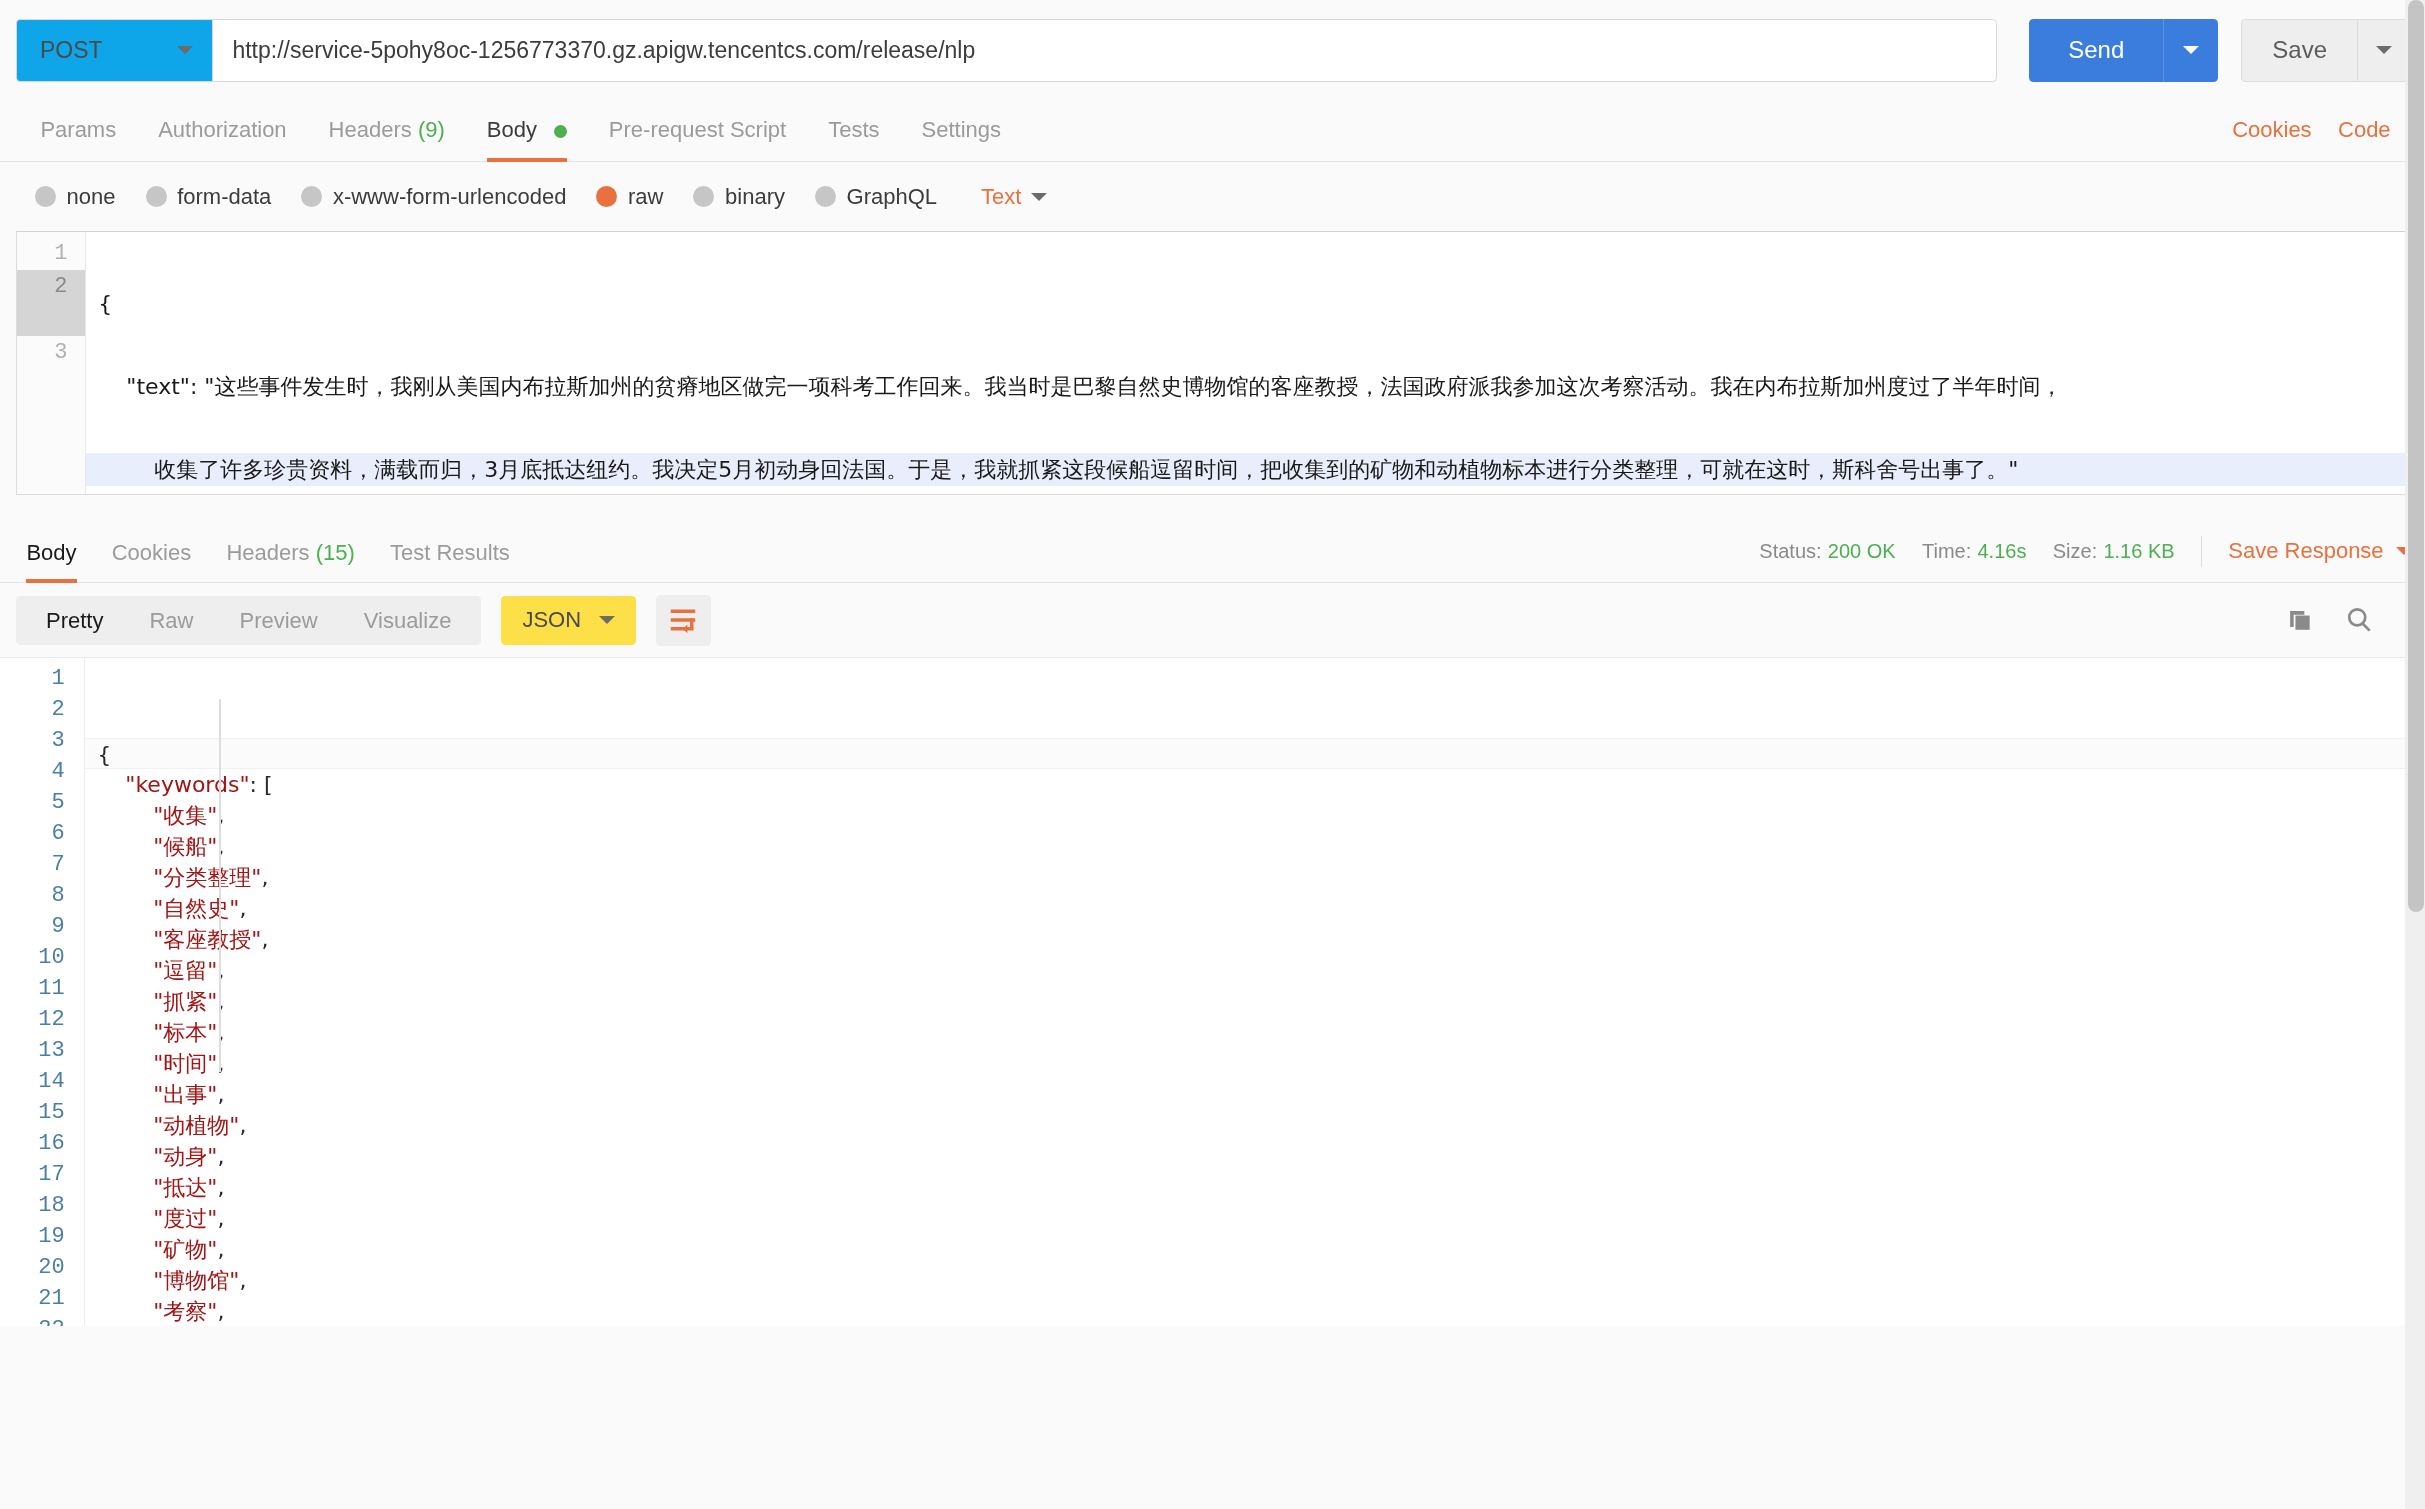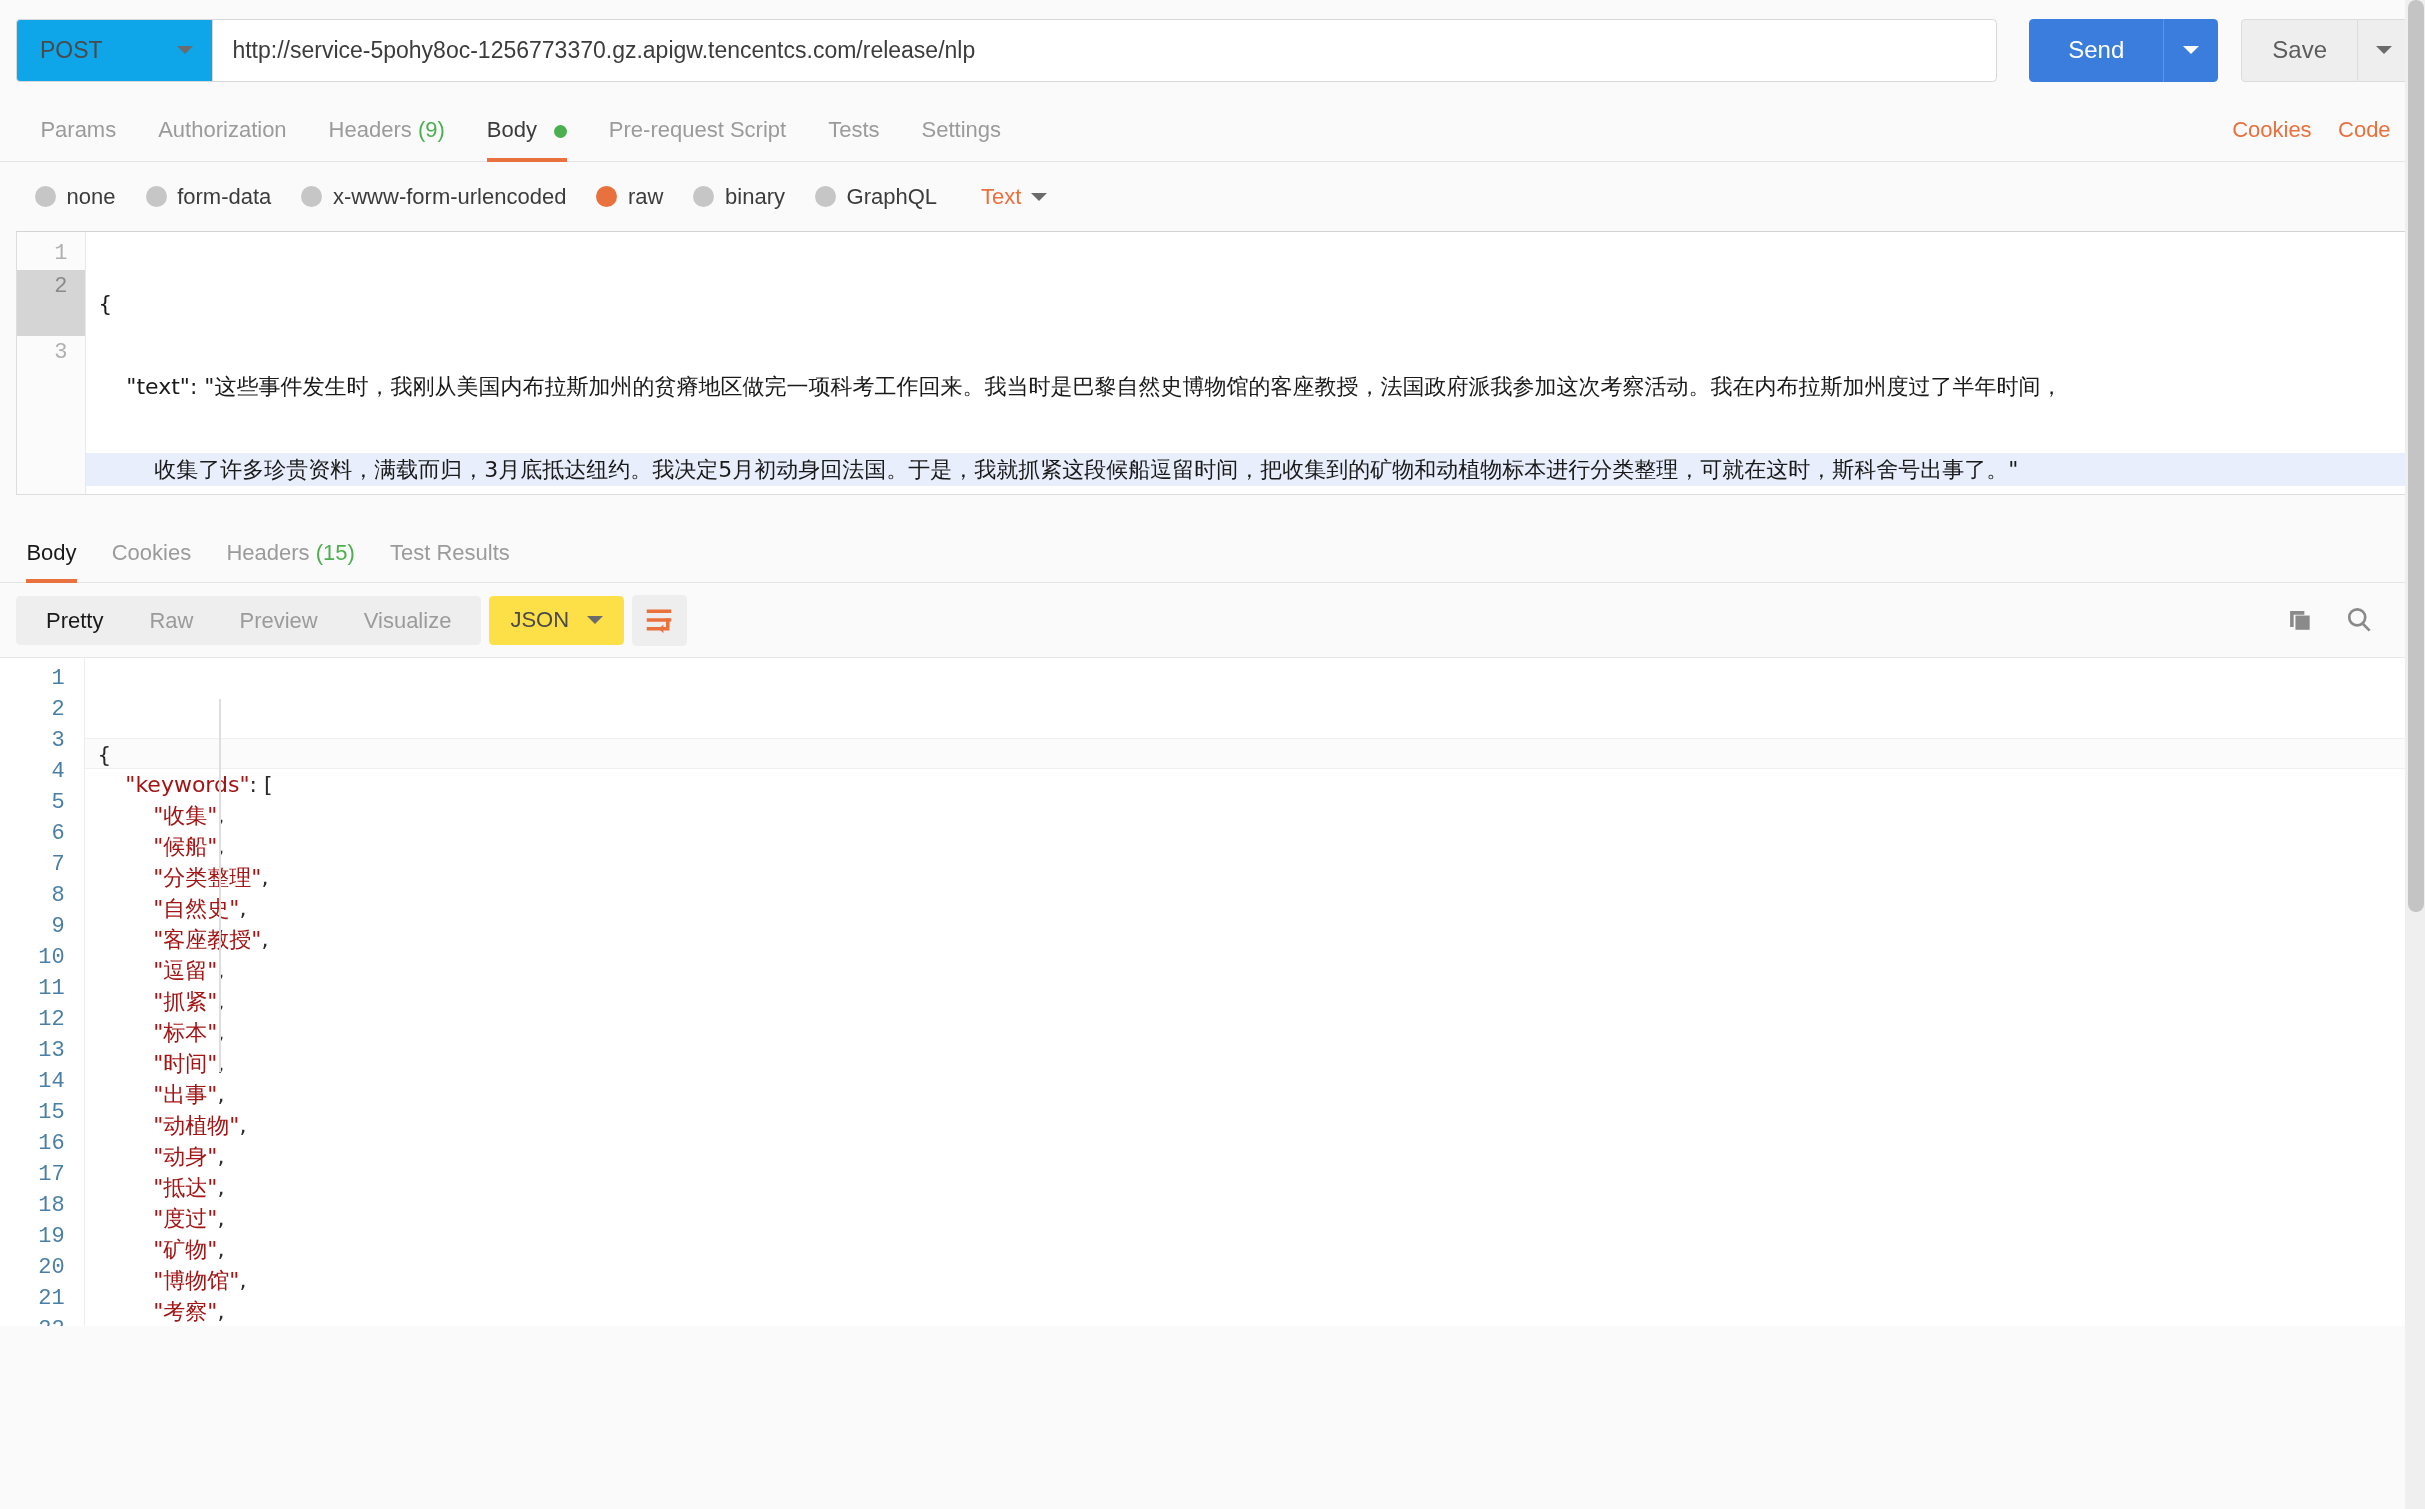--- a/index.html
+++ b/index.html
@@ -209,21 +209,21 @@
     border-left: 8px solid transparent;
     border-right: 8px solid transparent;
     border-top: 8.8px solid #e8713d;
   }
 
   
   .resp-toolbar {
     display: flex; align-items: center;
     height: 74px; padding: 0 16px;
     background: #fafafa;
-    gap: 8px;
+    gap: 20px;
   }
   .seg-group {
     display: flex; align-items: center;
     background: #eeeeee; border-radius: 4.4px;
     height: 49px; padding: 0 7px;
   }
   .seg {
     font-size: 22px; color: #9b9b9b; padding: 0 23px; cursor: pointer;
     line-height: 49px;
   }
@@ -410,20 +410,36 @@
       <span>Cookies</span>
     </div>
     <div class="resp-tab">
       <span>Headers</span>
       <span class="count-green">(15)</span>
     </div>
     <div class="resp-tab">
       <span>Test Results</span>
     </div>
 
+    <div class="resp-meta">
+      <span>
+        <span>Status:</span><span class="meta-val">200 OK</span>
+      </span>
+      <span>
+        <span>Time:</span><span class="meta-val">4.16s</span>
+      </span>
+      <span>
+        <span>Size:</span><span class="meta-val">1.16 KB</span>
+      </span>
+      <span class="meta-sep"></span>
+      <span class="save-response">
+        <span>Save Response</span>
+        <span class="caret-orange"></span>
+      </span>
+    </div>
   </div>
 
   <div class="resp-toolbar">
     <div class="seg-group">
       <span class="seg active">Pretty</span>
       <span class="seg">Raw</span>
       <span class="seg">Preview</span>
       <span class="seg">Visualize</span>
     </div>
     <div class="json-dd">

